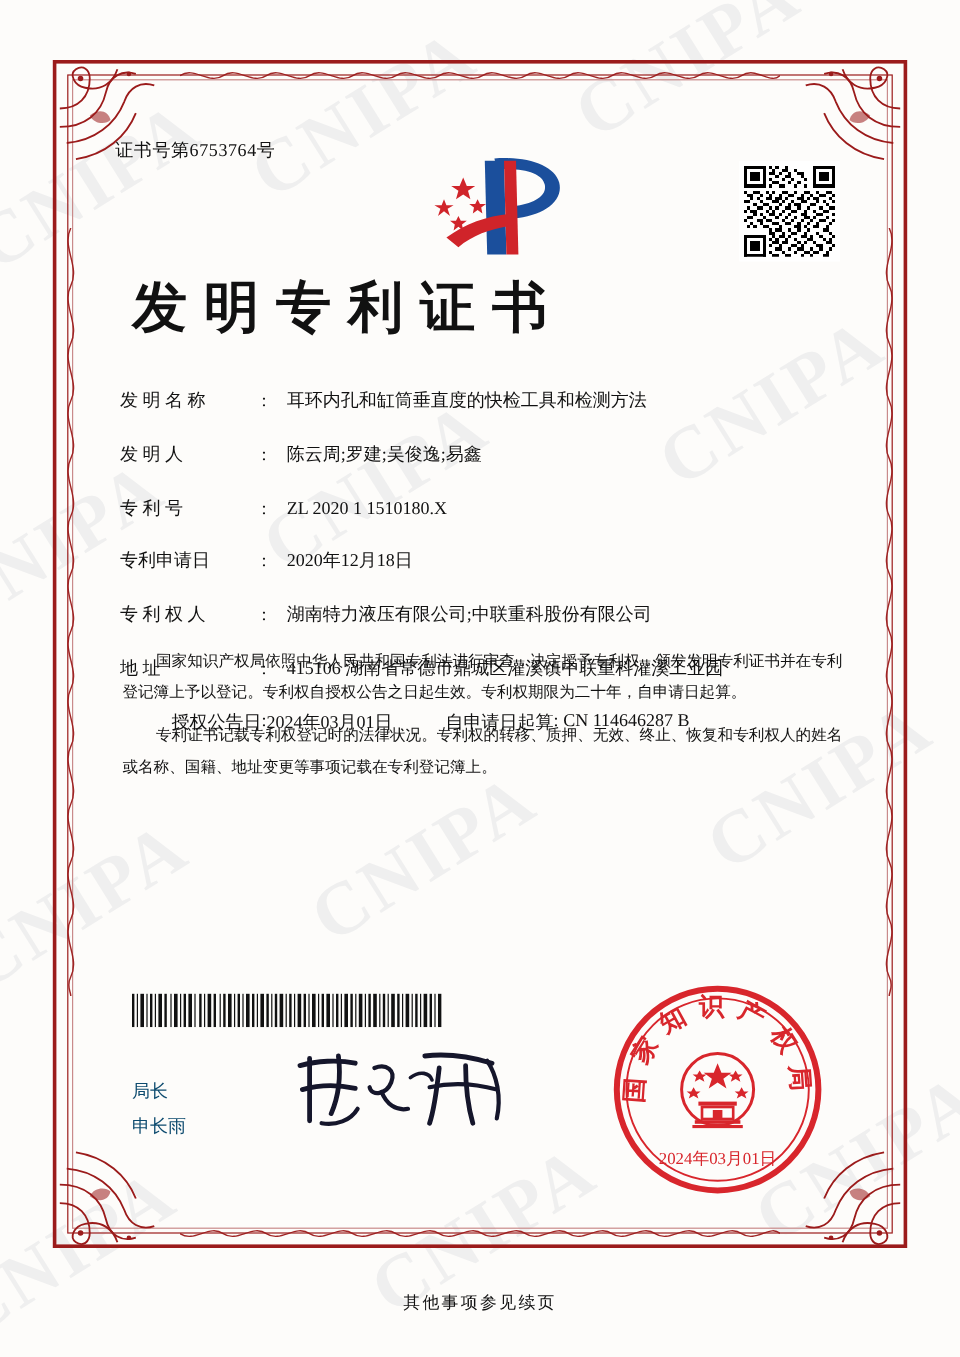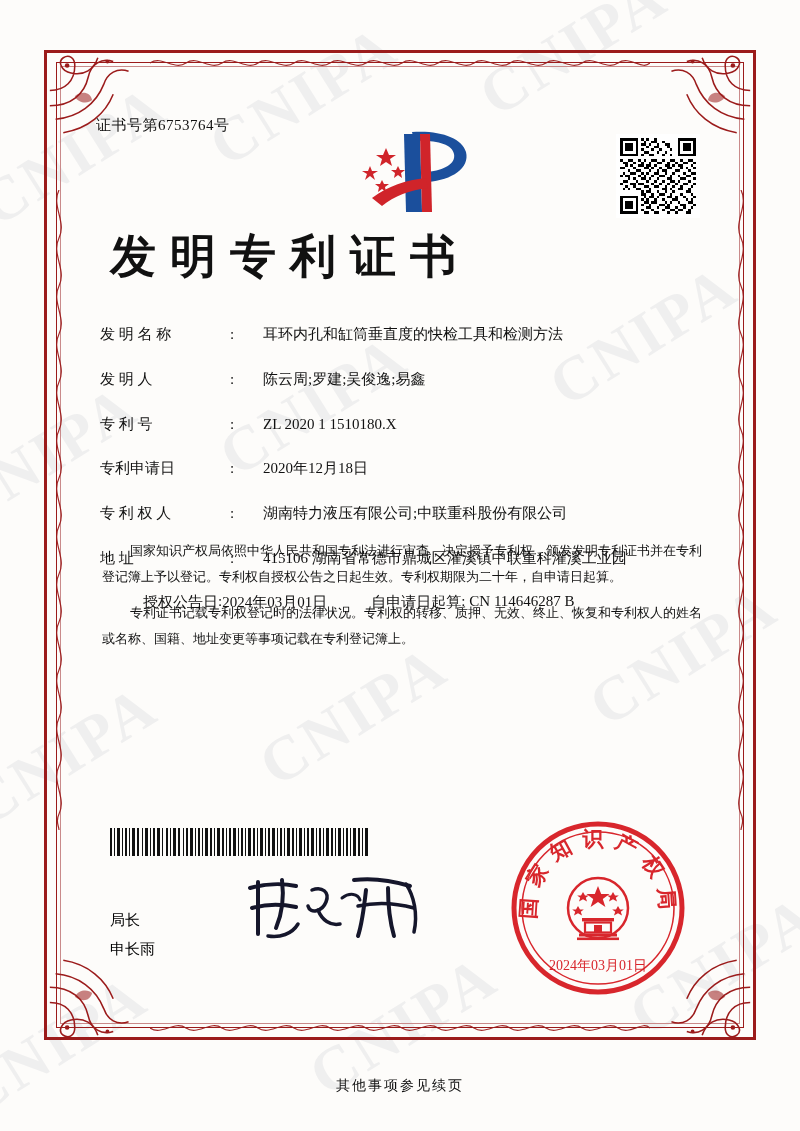--- a/index.html
+++ b/index.html
@@ -154,21 +154,20 @@
     top: 208px;
     width: 604px;
     font-size: 15px;
     color: #111;
   }
   .row {
     display: flex;
     align-items: center;
     margin-bottom: 23px;
     line-height: 1.45;
-    gap: 12px;
   }
   .row .label {
     width: 118px;
     flex: 0 0 118px;
     letter-spacing: 0;
     white-space: nowrap;
   }
   .row .colon { width: 10px; flex: 0 0 10px; }
   .row .value { flex: 1; margin-left: 11px; }
   .row .value.wrap { max-width: 420px; }
@@ -205,22 +204,21 @@
   }
   .barcode svg { display:block; width:100%; height:100%; }
 
   
   .sign-label {
     position: absolute;
     left: 110px;
     top: 896px;
     font-size: 15px;
     line-height: 1.9;
-    color: #000000;
-    margin-top: 10px;
+    color: #0c4a6e;
   }
   .signature {
     position: absolute;
     left: 238px;
     top: 866px;
     width: 200px;
     height: 80px;
     color: #15162b;
   }
   .signature svg { width:100%; height:100%; display:block; }

